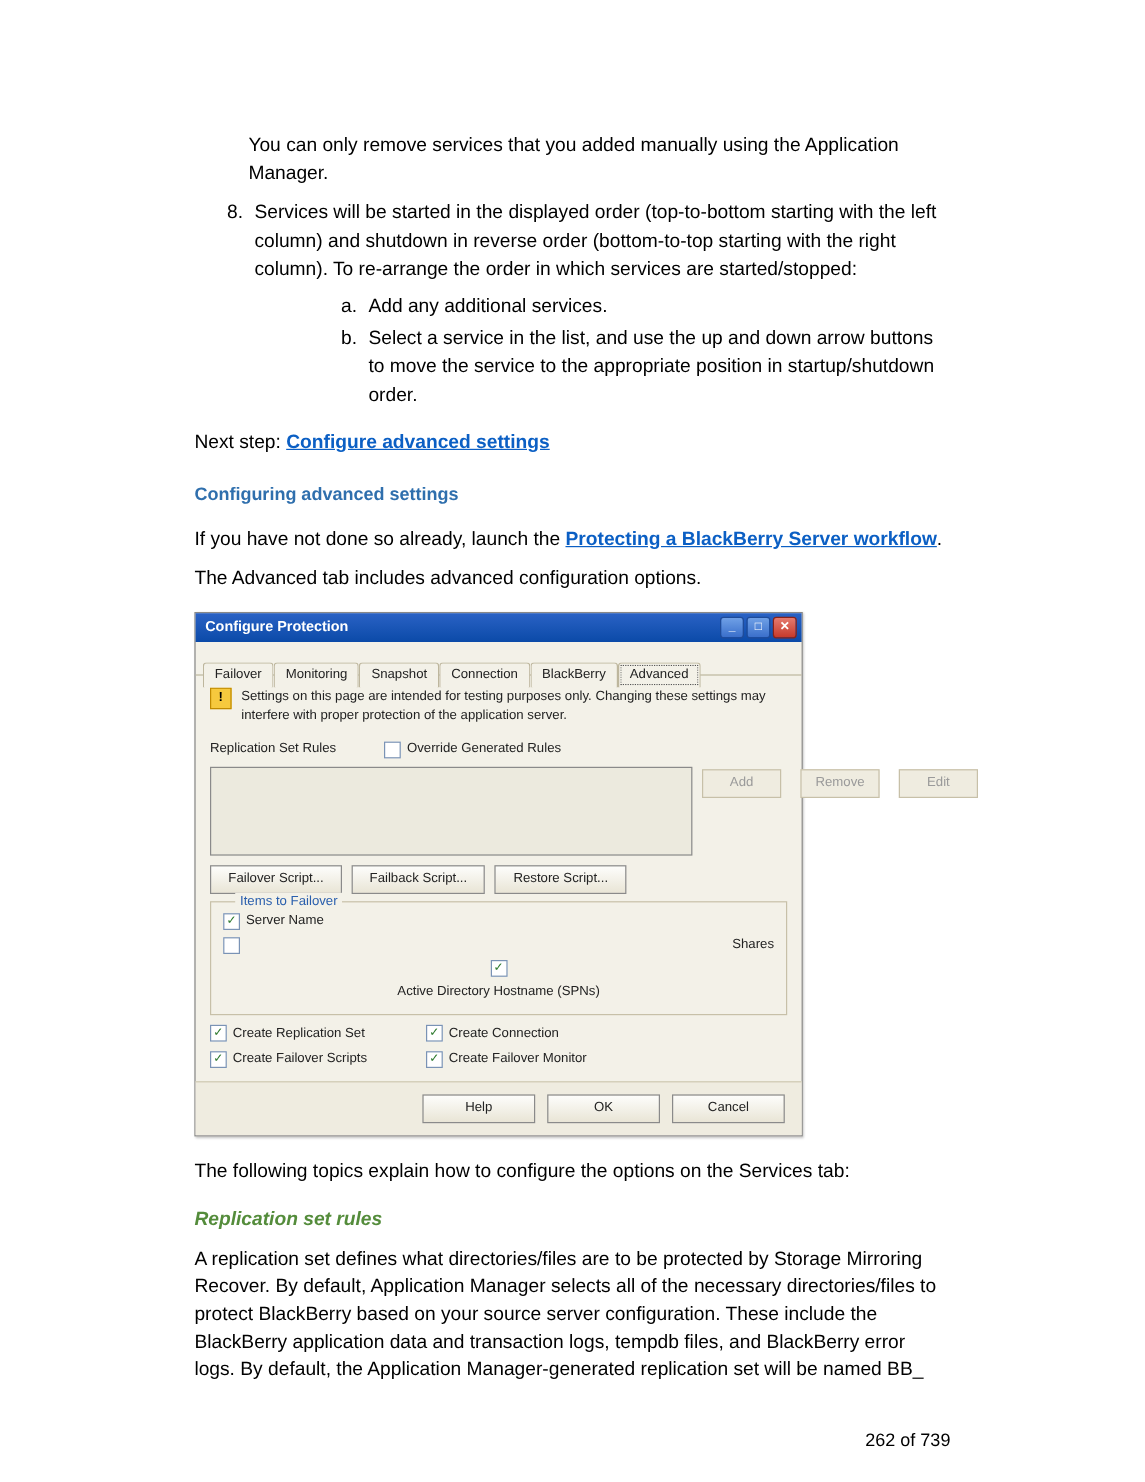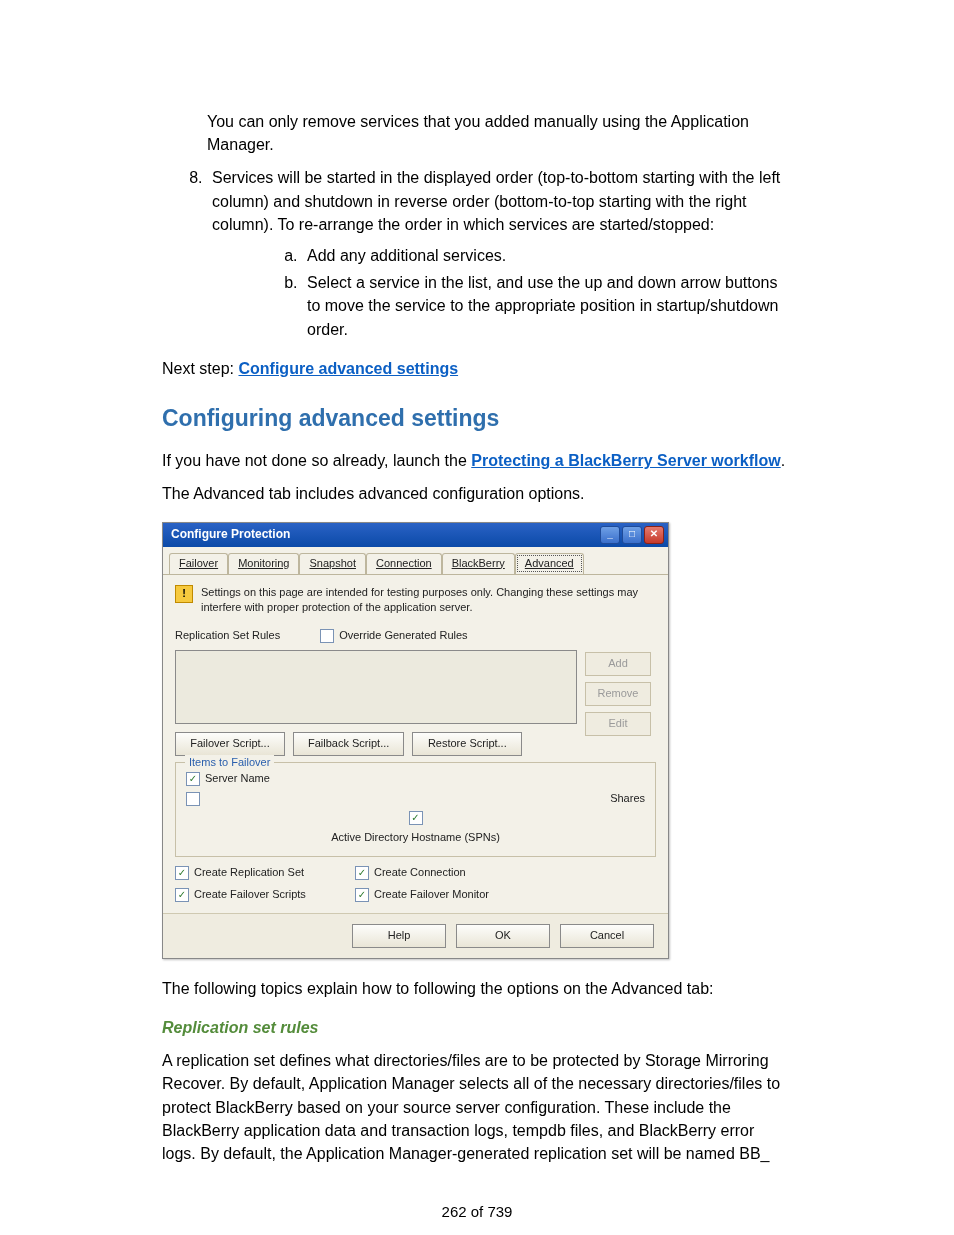--- a/index.html
+++ b/index.html
@@ -19,21 +19,21 @@
     min-height: 1235px;
   }
   .body-indent { padding-left: 45px; }
   ol.main { padding-left: 45px; margin: 0 0 12px 0; }
   ol.main > li { padding-left: 5px; margin-bottom: 16px; }
   ol.sub { list-style-type: lower-alpha; padding-left: 90px; margin: 8px 0; }
   ol.sub > li { padding-left: 5px; margin-bottom: 4px; }
   a.link { color: #0b5fc4; text-decoration: underline; font-weight: bold; }
   h2.section {
     color: #2f6fad;
-    font-size: 23px;
+    font-size: 15px;
     font-weight: bold;
     margin: 22px 0 14px 0;
   }
   h3.sub {
     color: #548c3b;
     font-style: italic;
     font-weight: bold;
     font-size: 16px;
     margin: 16px 0 10px 0;
   }
@@ -73,24 +73,23 @@
   .winbtn.close { background: linear-gradient(#e57a6e,#c63a2b); border-color:#8a2218; }
 
   .tabbar { display:flex; padding: 6px 6px 0 6px; border-bottom: 1px solid #bdb69d; }
   .tab {
     padding: 2px 9px;
     border: 1px solid #bdb69d;
     border-bottom: none;
     margin-right: 0px;
     background: #f3f1e8;
     position: relative;
-    top: 0;
+    top: 11px;
     border-top-left-radius: 3px;
     border-top-right-radius: 3px;
-    text-decoration: underline;
   }
   .tab.active { background: #f3f1e8; outline: 1px dotted #555; outline-offset:-3px; }
 
   .tabbody { padding: 10px 12px; }
   .warnrow { display:flex; align-items:flex-start; gap:8px; margin-bottom:12px; }
   .warnicon {
     width: 16px; height:16px; flex:0 0 16px;
     background: #f6c93e;
     border:1px solid #c08a00;
     display:flex; align-items:center; justify-content:center;
@@ -102,52 +101,52 @@
     width:12px; height:12px; border:1px solid #7a93b5; background:#fff;
     display:inline-flex; align-items:center; justify-content:center;
     font-size:10px; line-height:1; color:#2d7a2d;
   }
   .chk.checked::after { content:"✓"; }
   .ruleslist {
     width: 400px; height: 72px;
     border:1px solid #8a8a8a; background:#eceade;
     margin-bottom:8px;
   }
-  .rightbtns { position:absolute; display:flex; flex-direction:column; gap:6px; margin-left:410px; margin-top:-80px; }
+  .rightbtns { position:absolute; display:flex; flex-direction:row; gap:16px; margin-left:410px; margin-top:-80px; }
   .btn-disabled {
     width: 64px; padding:3px 0;
     border:1px solid #c7c0a8; background:#efece0;
     color:#9a9a9a; text-align:center;
   }
   .scriptrow { display:flex; gap:8px; margin: 8px 0 4px 0; }
   .btn {
     padding: 3px 14px;
     border:1px solid #8a8a8a;
     background: linear-gradient(#fdfdfb,#e9e5d6);
     text-align:center;
     min-width: 80px;
   }
   .groupbox {
     border:1px solid #c7c0a8;
     padding: 8px 10px 10px 10px;
     margin-top: 6px;
     position: relative;
   }
   .grouplegend {
-    position:absolute; top:-8px; left:9px;
+    position:absolute; top:-8px; left:20px;
     background:#f3f1e8; padding:0 4px;
     color:#2a5fad; font-size:11px;
   }
   .grid2 { display:grid; grid-template-columns: 180px 200px; row-gap:6px; margin-top:8px; }
   .dlgfooter {
     display:flex; justify-content:flex-end; gap:10px;
     padding: 10px 14px; border-top:1px solid #cfc9b1;
     background:#efece0;
   }
-  .pagenum { text-align:center; margin-top:36px; font-size:15px; }
+  .pagenum { text-align:right; margin-top:36px; font-size:15px; }
 </style>
 </head>
 <body>
 
 <div class="page">
 
   <div class="body-indent">
     <p>You can only remove services that you added manually using the Application Manager.</p>
   </div>
 
@@ -257,20 +256,20 @@
       </div>
     </div>
 
     <div class="dlgfooter">
       <div class="btn" style="min-width:64px;">Help</div>
       <div class="btn" style="min-width:64px;">OK</div>
       <div class="btn" style="min-width:64px;">Cancel</div>
     </div>
   </div>
 
-  <p>The following topics explain how to following the options on the Advanced tab:</p>
+  <p>The following topics explain how to configure the options on the Services tab:</p>
 
   <h3 class="sub">Replication set rules</h3>
 
   <p>A replication set defines what directories/files are to be protected by Storage Mirroring Recover. By default, Application Manager selects all of the necessary directories/files to protect BlackBerry based on your source server configuration. These include the BlackBerry application data and transaction logs, tempdb files, and BlackBerry error logs. By default, the Application Manager-generated replication set will be named BB_</p>
 
   <div class="pagenum">262 of 739</div>
 </div>
 
 </body></html>

